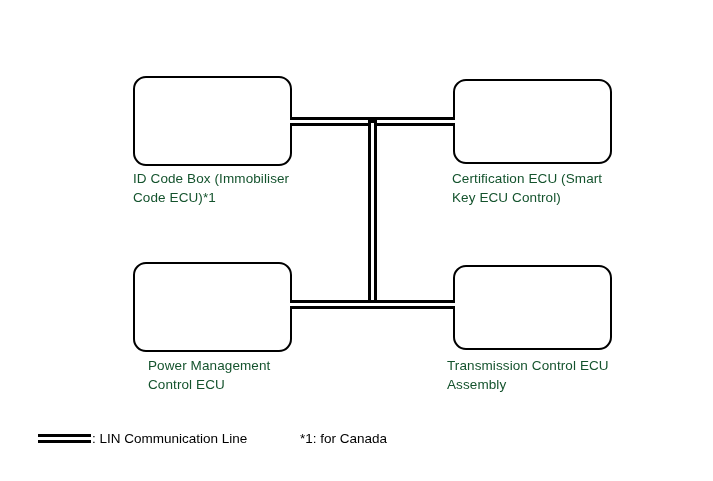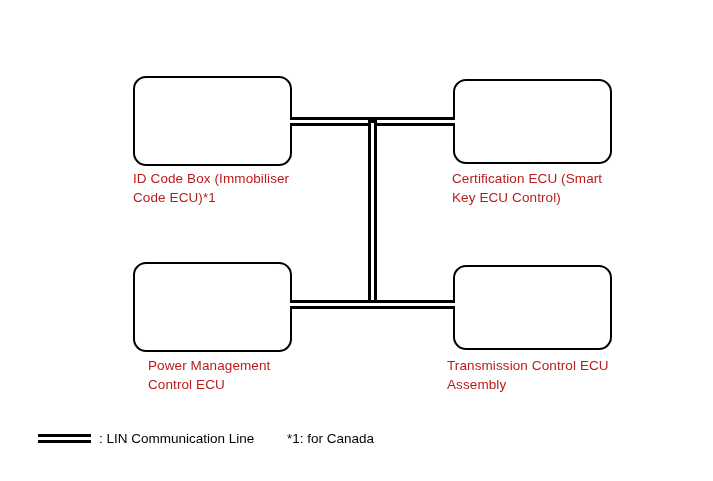--- a/index.html
+++ b/index.html
@@ -26,21 +26,21 @@
     background: #ffffff;
     border: 2px solid #000000;
     border-radius: 13px;
   }
 
   
   .ecu-label {
     position: absolute;
     font-size: 13.5px;
     line-height: 19px;
-    color: #b91c1c;
+    color: #14532d;
     white-space: pre-line;
     letter-spacing: 0.1px;
   }
 
   
   
   .lin-h {
     position: absolute;
     height: 9px;
     box-sizing: border-box;
@@ -73,28 +73,29 @@
     height: 9px;
     box-sizing: border-box;
     background: #ffffff;
     border-top: 3px solid #000000;
     border-bottom: 3px solid #000000;
     flex: none;
   }
   .legend-text {
     font-size: 13.5px;
     line-height: 17px;
-    margin-left: 8px;
+    margin-left: 1px;
     white-space: pre;
   }
   .legend-note {
     position: absolute;
     font-size: 13.5px;
     line-height: 17px;
     white-space: pre;
+    margin-left: 13px;
   }
 </style>
 </head>
 <body>
 
 <div id="diagram">
 
   <div class="ecu-box" style="left:133px; top:76px; width:159px; height:90px;"></div>
   <div class="ecu-box" style="left:453px; top:79px; width:159px; height:85px;"></div>
   <div class="ecu-box" style="left:133px; top:262px; width:159px; height:90px;"></div>

